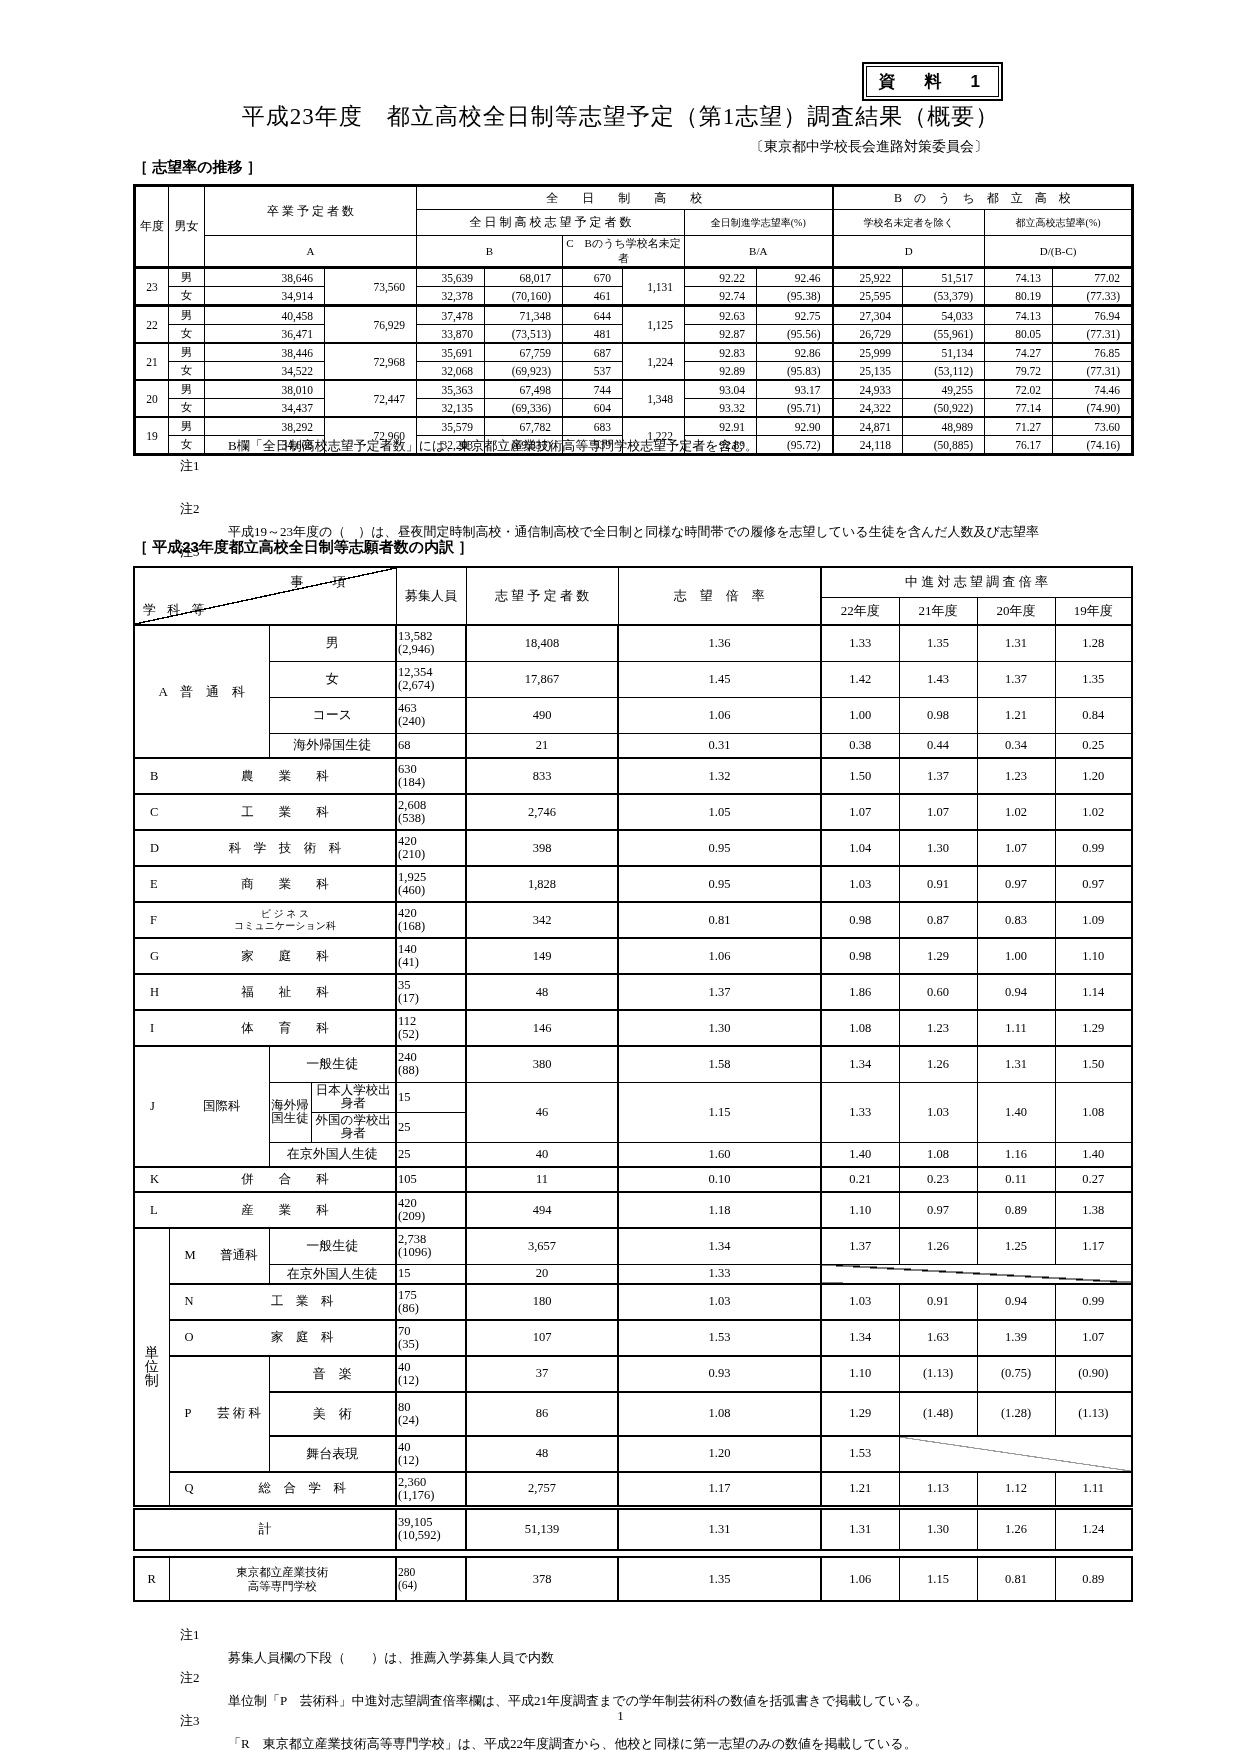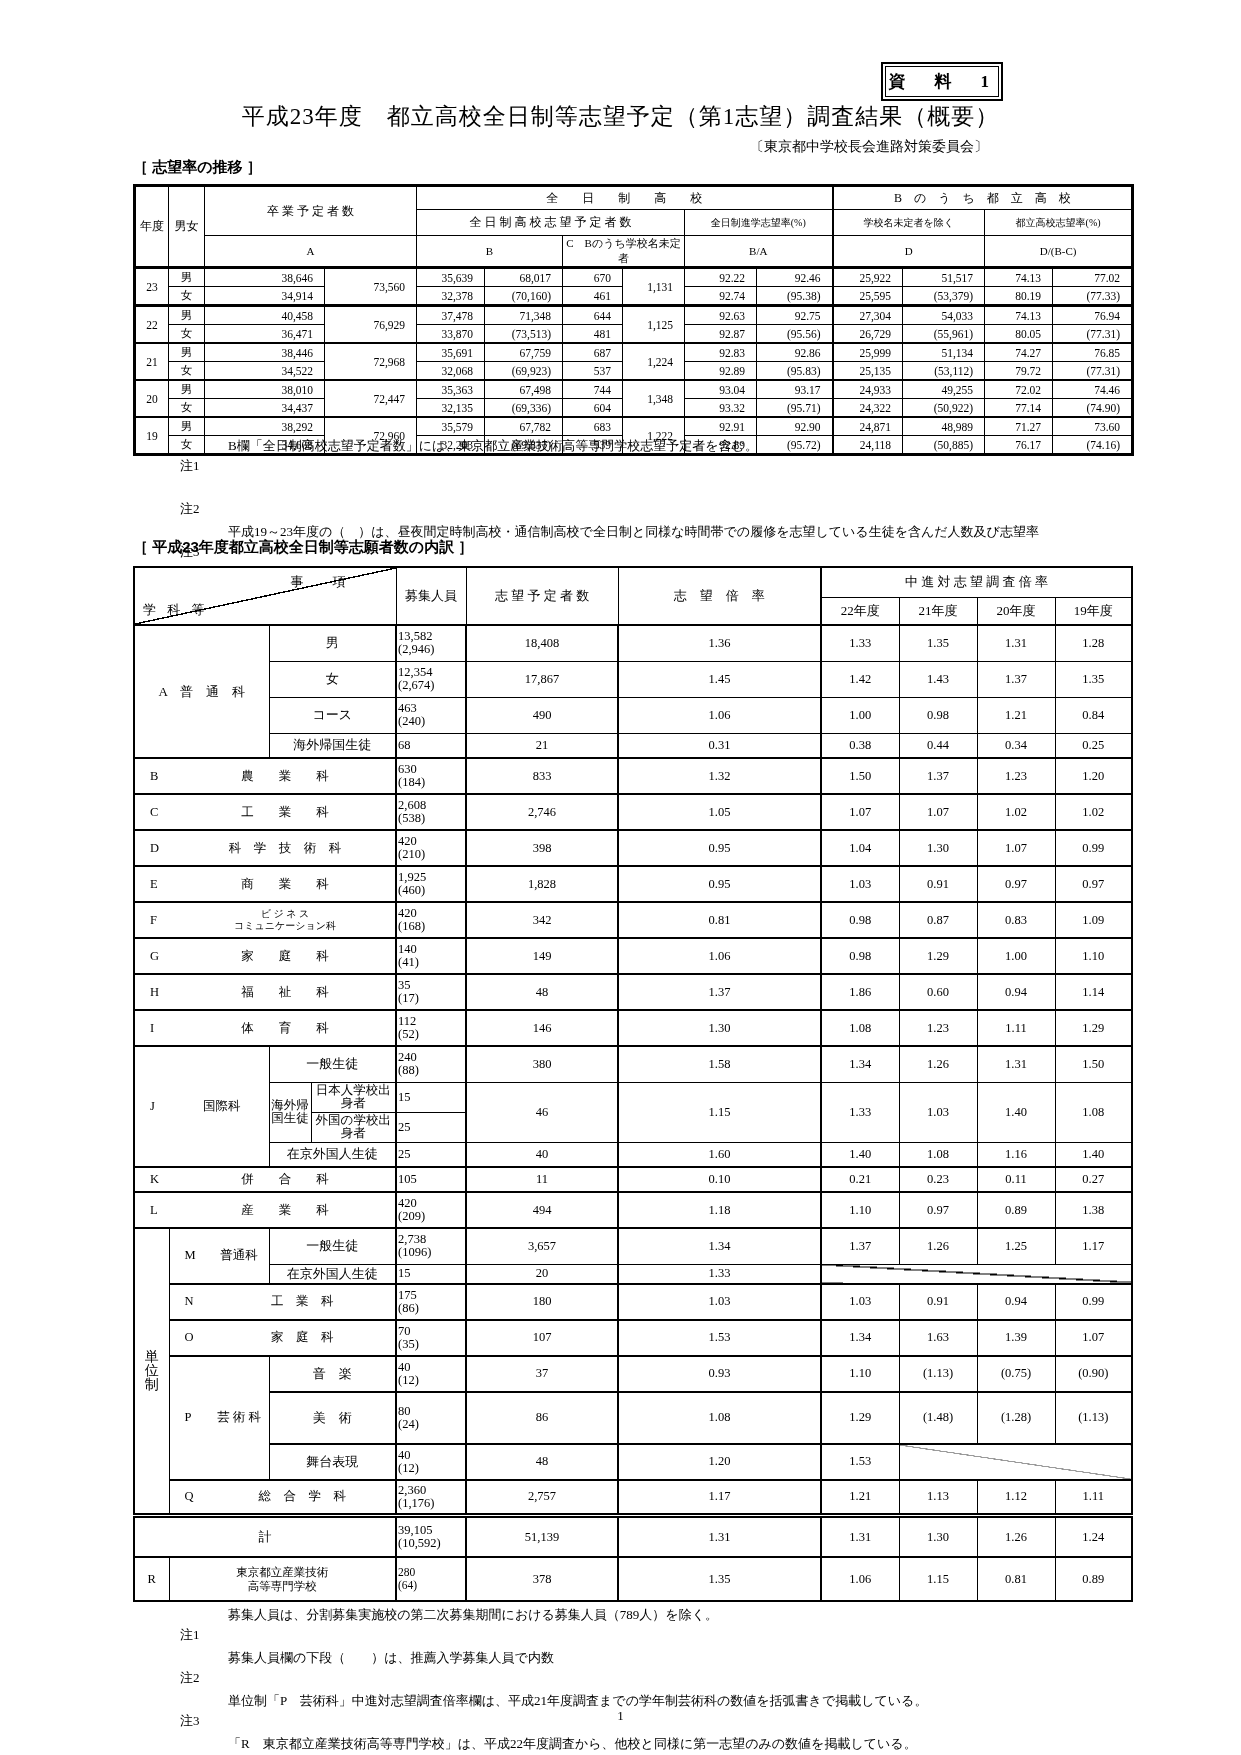--- a/index.html
+++ b/index.html
@@ -1,20 +1,20 @@
 <!DOCTYPE html>
 <html><head>
 <meta charset="utf-8">
 <style>
   html,body{margin:0;padding:0;background:#888;}
   .page{position:relative;width:1241px;height:1755px;background:#ffffff;margin:0 auto;
         font-family:"Liberation Serif","DejaVu Serif",serif;color:#000;overflow:hidden;}
   
   .badge{position:absolute;top:62px;right:238px;border:2px solid #000;padding:2px;background:#fff;}
-  .badge .inner{display:block;border:1px solid #000;padding:3px 3px;font-family:Liberation Serif, serif;
+  .badge .inner{display:block;border:1px solid #000;padding:3px 12px;font-family:Liberation Sans, sans-serif;
         font-weight:bold;font-size:17px;letter-spacing:6px;}
   .doc-title{position:absolute;top:101px;left:0;right:0;text-align:center;font-size:23px;letter-spacing:1px;}
   .doc-subtitle{position:absolute;top:138px;right:253px;font-size:14px;}
   .sec-label{position:absolute;font-family:"Liberation Sans","DejaVu Sans",sans-serif;font-weight:bold;font-size:15px;}
   .sec1{top:158px;left:133px;}
   .sec2{top:538px;left:133px;}
   
   table{border-collapse:collapse;table-layout:fixed;background:#fff;}
   td,th{border:1px solid #000;padding:0 1px;font-weight:normal;overflow:hidden;}
   .cen{text-align:center;}
@@ -686,21 +686,21 @@
             <div>40</div>
             <div>(12)</div>
           </td>
       <td class="cen bL">37</td>
       <td class="cen bL">0.93</td>
       <td class="cen bL">1.10</td>
       <td class="cen yr">(1.13)</td>
       <td class="cen yr">(0.75)</td>
       <td class="cen yr">(0.90)</td>
     </tr>
-    <tr class="binner" style="height:52px">
+    <tr class="binner" style="height:44px">
       <td colspan="2" class="lab">美　術</td>
       <td class="rec bL">
             <div>80</div>
             <div>(24)</div>
           </td>
       <td class="cen bL">86</td>
       <td class="cen bL">1.08</td>
       <td class="cen bL">1.29</td>
       <td class="cen yr">(1.48)</td>
       <td class="cen yr">(1.28)</td>
@@ -783,21 +783,20 @@
       <td class="cen yr">1.15</td>
       <td class="cen yr">0.81</td>
       <td class="cen yr">0.89</td>
     </tr>
   </tbody>
     </table>
 
   <div class="notes notes2">
     <div class="note-line">
         <span class="note-no">注1</span>
-        <span>募集人員は、分割募集実施校の第二次募集期間における募集人員（789人）を除く。</span>
       </div>
     <div class="note-line">
         <span class="note-no">注2</span>
         <span>募集人員欄の下段（　　）は、推薦入学募集人員で内数</span>
       </div>
     <div class="note-line">
         <span class="note-no">注3</span>
         <span>単位制「P　芸術科」中進対志望調査倍率欄は、平成21年度調査までの学年制芸術科の数値を括弧書きで掲載している。</span>
       </div>
     <div class="note-line">

